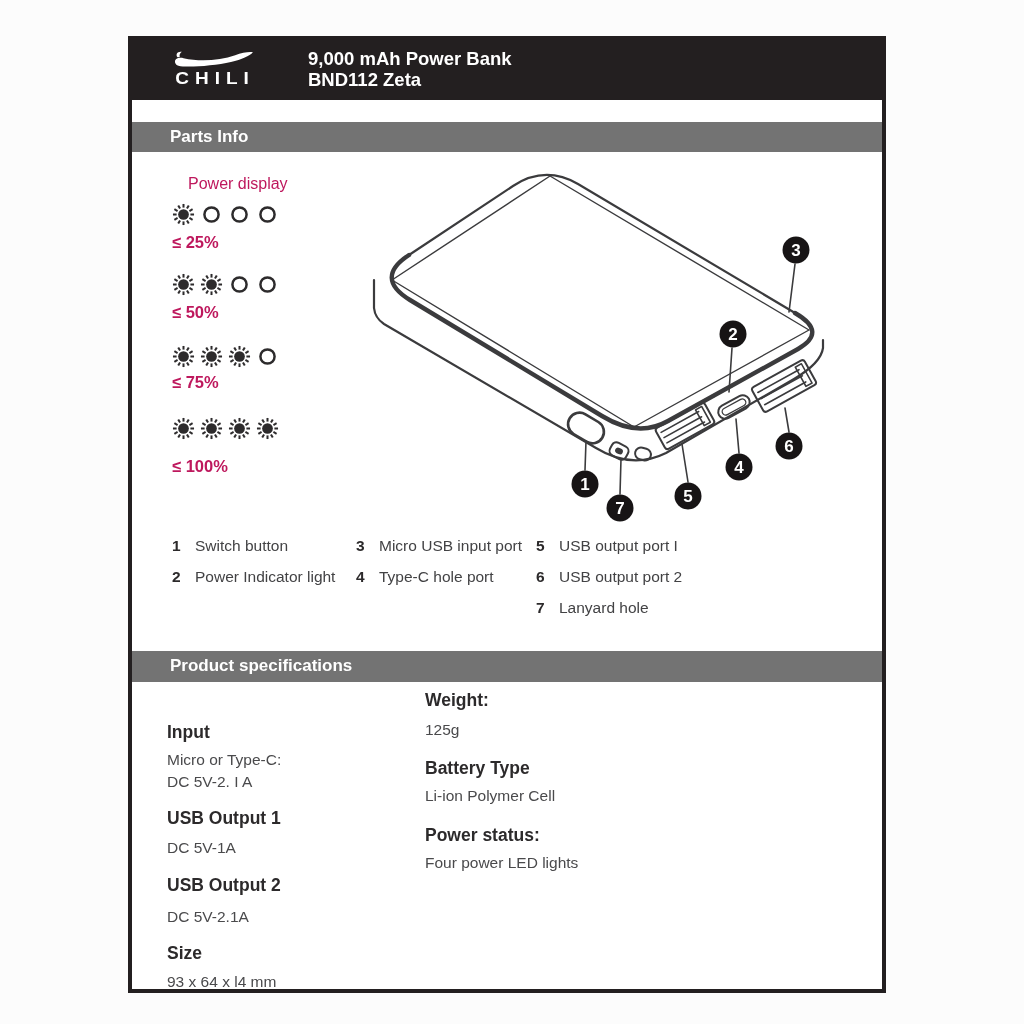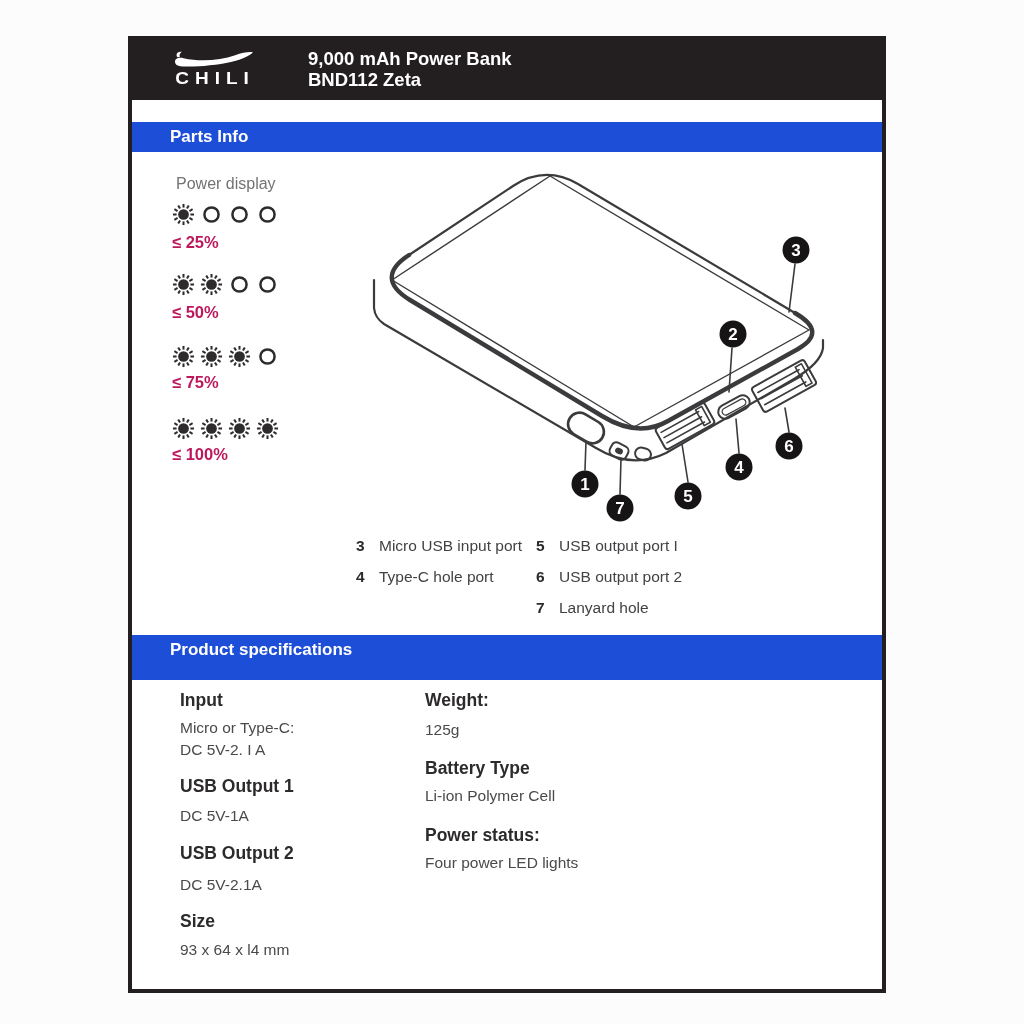--- a/index.html
+++ b/index.html
@@ -19,42 +19,42 @@
   .logo .pepper{position:absolute;left:8px;top:4px;width:92px;height:22px;}
   .brand{
     position:absolute;left:0;top:24px;width:110px;text-align:center;
     color:#ffffff;font-size:19px;font-weight:bold;letter-spacing:6px;
     transform:scaleY(.9);
   }
   .title{position:absolute;left:176px;top:8px;color:#ffffff;font-size:18.5px;font-weight:bold;line-height:21px;}
   
   .gap{position:absolute;left:0;top:60px;width:100%;height:22px;background:#ffffff;}
   .section-bar{
-    position:absolute;left:0;width:100%;height:30px;background:#1d4ed8;
+    position:absolute;left:0;width:100%;height:30px;background:#737373;
     color:#ffffff;font-size:17px;font-weight:bold;line-height:30px;
   }
   .section-bar span{padding-left:38px;}
   .bar-parts{top:82px;}
-  .bar-specs{top:595px;height:45px;}
-  
-  .pd-label{position:absolute;left:44px;top:135px;font-size:16px;color:#737373;}
+  .bar-specs{top:611px;height:31px;}
+  
+  .pd-label{position:absolute;left:56px;top:135px;font-size:16px;color:#be185d;}
   .led-row{position:absolute;left:40px;height:23px;display:flex;align-items:center;}
   .led{width:23px;height:23px;margin-right:5px;}
   .led-caption{position:absolute;left:40px;font-size:16.5px;font-weight:bold;color:#be185d;}
   
   .diagram{position:absolute;left:228px;top:120px;width:520px;height:370px;}
   
   .plist-col{position:absolute;top:496px;font-size:15.5px;color:#424244;}
   .plist-row{height:31px;line-height:20px;white-space:nowrap;}
   .pnum{display:inline-block;min-width:14px;font-weight:bold;color:#2c2a2b;margin-right:9px;}
   
   .spec{position:absolute;white-space:nowrap;}
   .spec.h{font-size:17.5px;font-weight:bold;color:#2c2a2b;}
   .spec.v{font-size:15.5px;color:#4a4a4c;}
-  .colL{left:48px;} .colR{left:293px;}
+  .colL{left:35px;margin-top:32px;} .colR{left:293px;}
 </style>
 </head>
 <body>
 
 <svg width="0" height="0" style="position:absolute" aria-hidden="true">
   <defs>
     <g id="sun">
       <circle cx="12" cy="12" r="5.6" fill="#2d2b2c"></circle>
       <g stroke="#2d2b2c" stroke-width="2.1">
         <line x1="19.2" y1="12" x2="23" y2="12"></line>
@@ -157,21 +157,21 @@
         <svg class="led" viewBox="0 0 24 24">
           <use href="#sun"></use>
         </svg>
         <svg class="led" viewBox="0 0 24 24">
           <use href="#sun"></use>
         </svg>
         <svg class="led" viewBox="0 0 24 24">
           <use href="#sun"></use>
         </svg>
       </div>
-    <div class="led-caption" style="top:405px">≤ 100%</div>
+    <div class="led-caption" style="top:417px">≤ 100%</div>
 
     <svg class="diagram" viewBox="0 0 520 370">
       <g stroke="#3b3b3d" fill="none" stroke-linejoin="round" stroke-linecap="round">
 
         <path stroke-width="2.2" d="M14,120 L14,148 Q15,158 24,164 L236,288 Q272,310 306,293 L434,219 Q461,203 463,188 L463,180"></path>
 
         <path stroke-width="2.2" d="M49,95 L153,26 Q185,5 218,24 L435,153 Q468,172 438,189 L308,261 Q278,278 242,256 L50,140 Q14,118 49,95 Z"></path>
 
         <path stroke-width="4.4" d="M49,95 Q14,118 50,140 L242,256 Q278,278 308,261 L438,189 Q468,172 435,153"></path>
 
@@ -253,20 +253,24 @@
             <circle cx="429" cy="286" r="13.5" fill="#171415"></circle>
             <text x="429" y="292" fill="#fff">6</text>
           </g>
         <g>
             <circle cx="260" cy="348" r="13.5" fill="#171415"></circle>
             <text x="260" y="354" fill="#fff">7</text>
           </g>
       </g>
     </svg>
 
+    <div class="plist-col" style="left:40px">
+      <div class="plist-row"><span class="pnum">1</span><span>Switch button</span></div>
+      <div class="plist-row"><span class="pnum">2</span><span>Power Indicator light</span></div>
+    </div>
     <div class="plist-col" style="left:224px">
       <div class="plist-row"><span class="pnum">3</span><span>Micro USB input port</span></div>
       <div class="plist-row"><span class="pnum">4</span><span>Type-C hole port</span></div>
     </div>
     <div class="plist-col" style="left:404px">
       <div class="plist-row"><span class="pnum">5</span><span>USB output port I</span></div>
       <div class="plist-row"><span class="pnum">6</span><span>USB output port 2</span></div>
       <div class="plist-row"><span class="pnum">7</span><span>Lanyard hole</span></div>
     </div>
 

